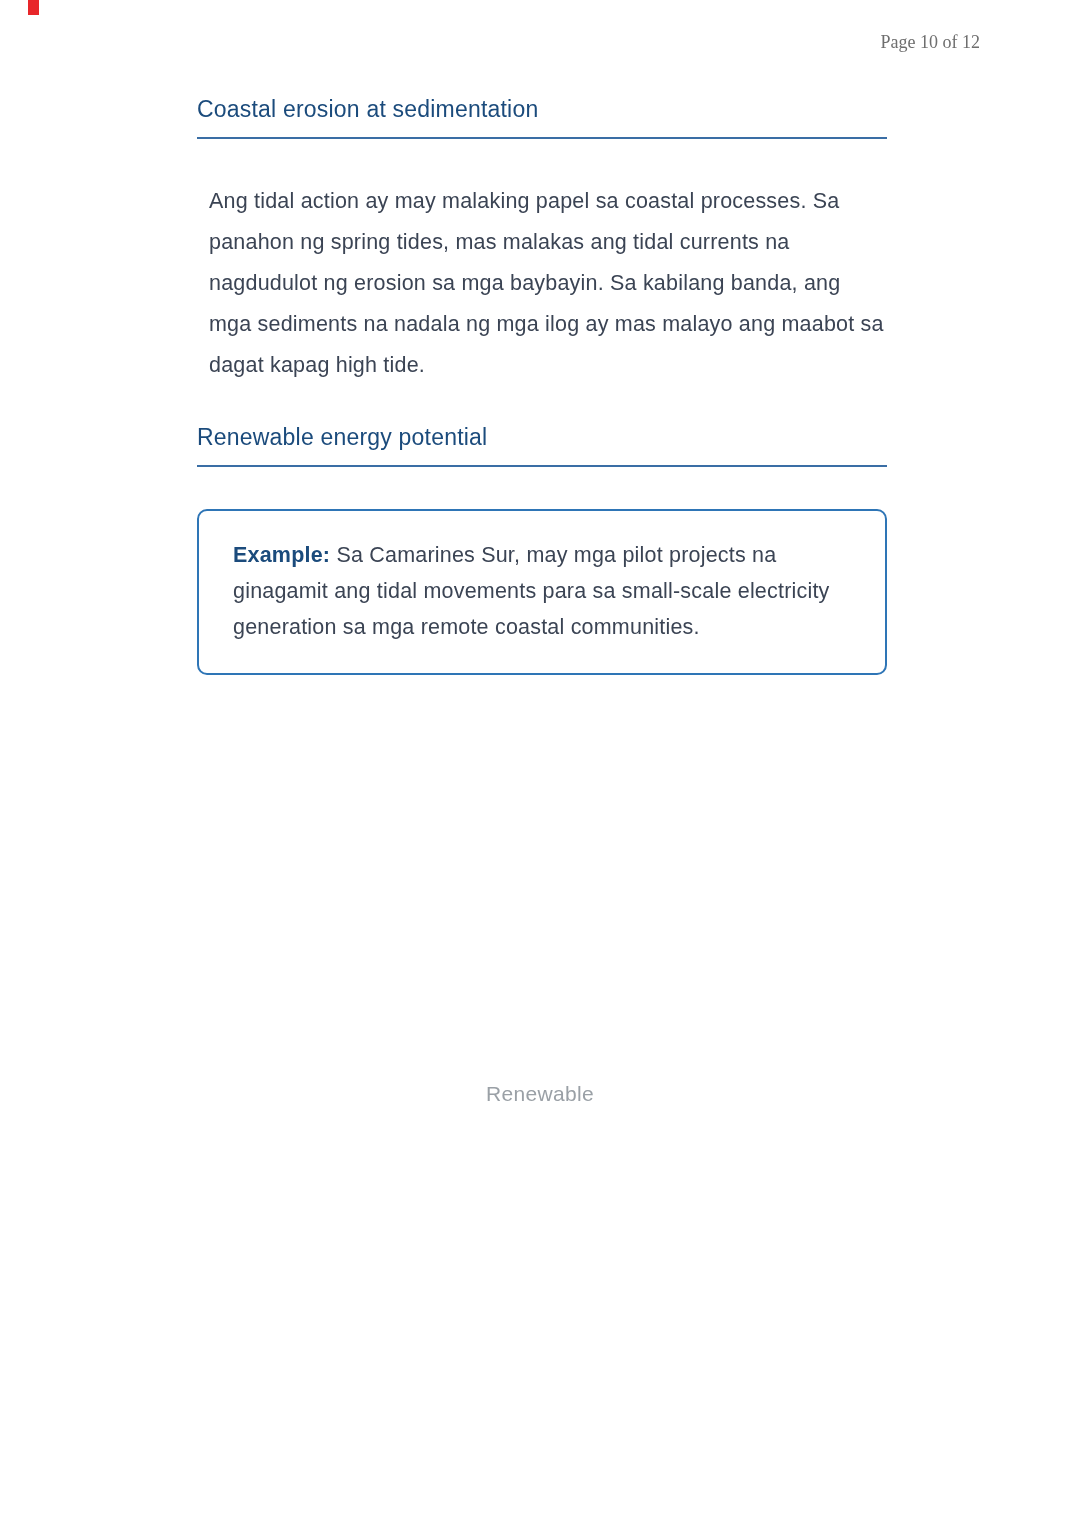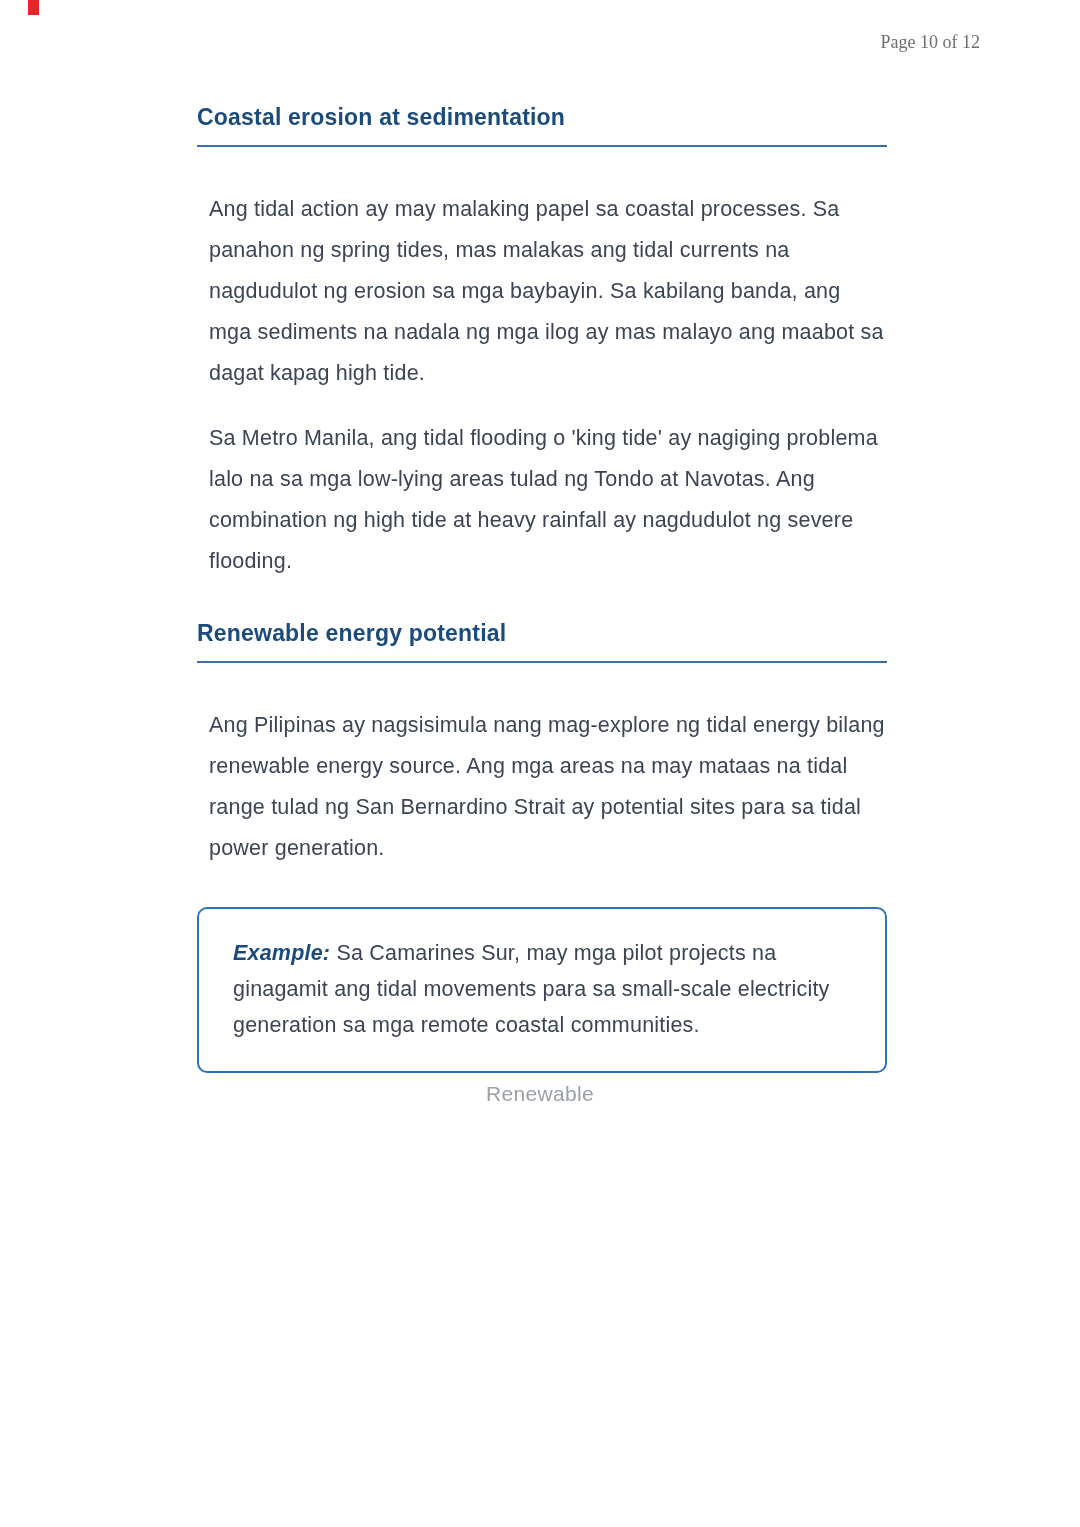--- a/index.html
+++ b/index.html
@@ -31,24 +31,24 @@
     font-size: 18px;
     color: #6e6e6e;
   }
   .content {
     position: absolute;
     top: 96px;
     left: 197px;
     width: 690px;
   }
   h2.section-heading {
-    margin: 8px 0 42px 0;
+    margin: 0 0 42px 0;
     padding: 0 0 14px 0;
     font-size: 23px;
-    font-weight: 700;
+    font-weight: 400;
     color: #1b4b7c;
     border-bottom: 2px solid #3a6ea5;
     letter-spacing: 0.2px;
   }
   h2.second {
     margin-top: 38px;
   }
   p.body-par {
     margin: 0 0 24px 12px;
     font-size: 21.5px;
@@ -63,21 +63,20 @@
     padding: 26px 34px 28px 34px;
     font-size: 21.5px;
     line-height: 36px;
     color: #3b4454;
     letter-spacing: 0.2px;
     box-sizing: border-box;
   }
   .example-label {
     font-weight: 700;
     color: #1b4b7c;
-    font-style: italic;
   }
   .footer {
     position: absolute;
     bottom: 40px;
     left: 0;
     width: 100%;
     text-align: center;
     font-size: 21px;
     color: #9aa0a6;
     letter-spacing: 0.3px;
@@ -93,25 +92,23 @@
   </svg>
 
   <div class="page-number">Page 10 of 12</div>
 
   <div class="content">
 
     <h2 class="section-heading">Coastal erosion at sedimentation</h2>
 
     <p class="body-par">Ang tidal action ay may malaking papel sa coastal processes. Sa panahon ng spring tides, mas malakas ang tidal currents na nagdudulot ng erosion sa mga baybayin. Sa kabilang banda, ang mga sediments na nadala ng mga ilog ay mas malayo ang maabot sa dagat kapag high tide.</p>
 
-    <p class="body-par">Sa Metro Manila, ang tidal flooding o 'king tide' ay nagiging problema lalo na sa mga low-lying areas tulad ng Tondo at Navotas. Ang combination ng high tide at heavy rainfall ay nagdudulot ng severe flooding.</p>
 
     <h2 class="section-heading second">Renewable energy potential</h2>
 
-    <p class="body-par">Ang Pilipinas ay nagsisimula nang mag-explore ng tidal energy bilang renewable energy source. Ang mga areas na may mataas na tidal range tulad ng San Bernardino Strait ay potential sites para sa tidal power generation.</p>
 
     <div class="example-box">
       <span class="example-label">Example:</span><span> Sa Camarines Sur, may mga pilot projects na ginagamit ang tidal movements para sa small-scale electricity generation sa mga remote coastal communities.</span>
     </div>
 
   </div>
 
   <div class="footer">Renewable</div>
 
 </div>

